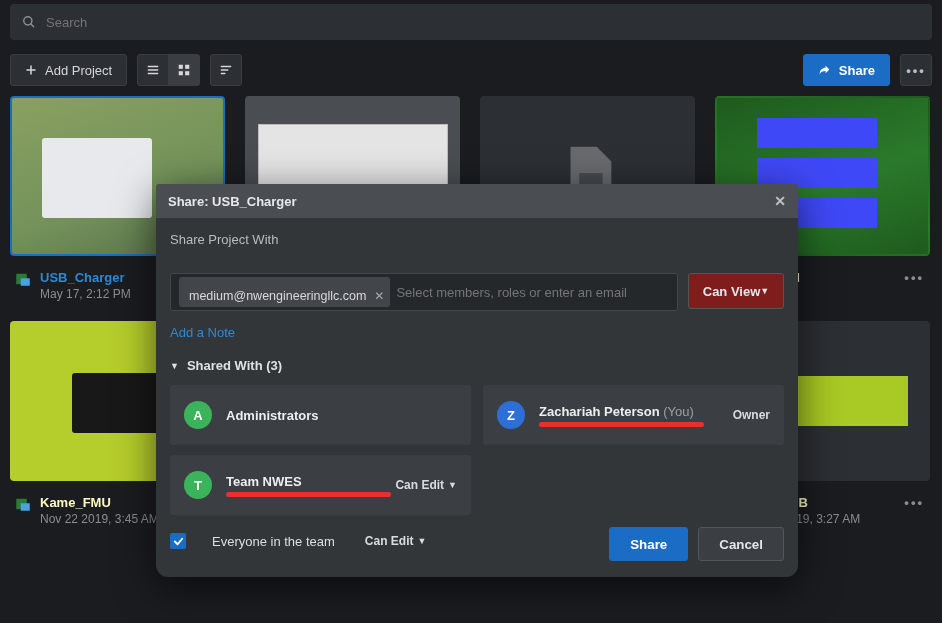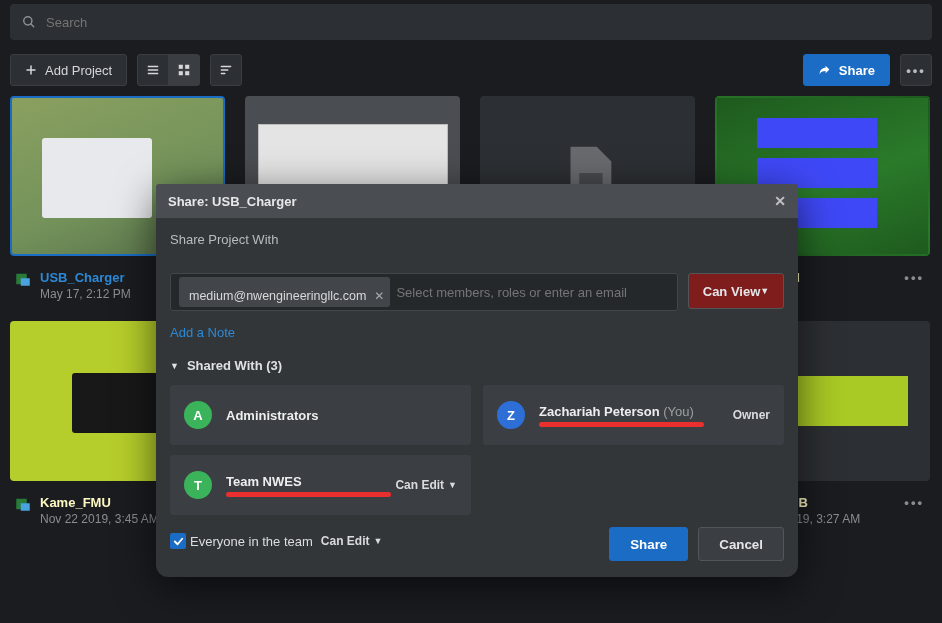--- a/index.html
+++ b/index.html
@@ -144,21 +144,21 @@
     display:flex;align-items:center;padding:0 14px;gap:14px;
   }
   .avatar{width:28px;height:28px;border-radius:50%;display:flex;align-items:center;justify-content:center;font-weight:700;color:#fff;font-size:13px;}
   .av-green{background:#3bb35a;}
   .av-blue{background:#2d6fd6;}
   .member-info{flex:1;min-width:0;}
   .member-name{font-weight:700;color:#eceeef;}
   .member-name .you{font-weight:400;color:#9da0a3;}
   .redline{height:5px;background:#ea2f2f;border-radius:3px;margin-top:3px;}
   .member-role{color:#d9dbde;font-weight:600;font-size:12px;display:flex;align-items:center;gap:4px;cursor:pointer;}
-  .check-row{display:flex;align-items:center;gap:4px;margin-top:18px;}
+  .check-row{display:flex;align-items:center;gap:26px;margin-top:18px;}
   .check-row .cb{width:16px;height:16px;background:#1a6cc4;border-radius:2px;display:flex;align-items:center;justify-content:center;}
   .modal-footer{display:flex;gap:10px;justify-content:flex-end;margin-top:-28px;}
   .mbtn{height:34px;padding:0 20px;border-radius:3px;border:1px solid #52555a;background:#3b3e42;color:#e4e6e8;font-weight:600;cursor:pointer;display:inline-flex;align-items:center;}
   .mbtn.primary{background:#1a6cc4;border-color:#1a6cc4;color:#fff;}
   .caret{font-size:9px;}
 </style>
 </head>
 <body>
 
 <div class="searchbar">

